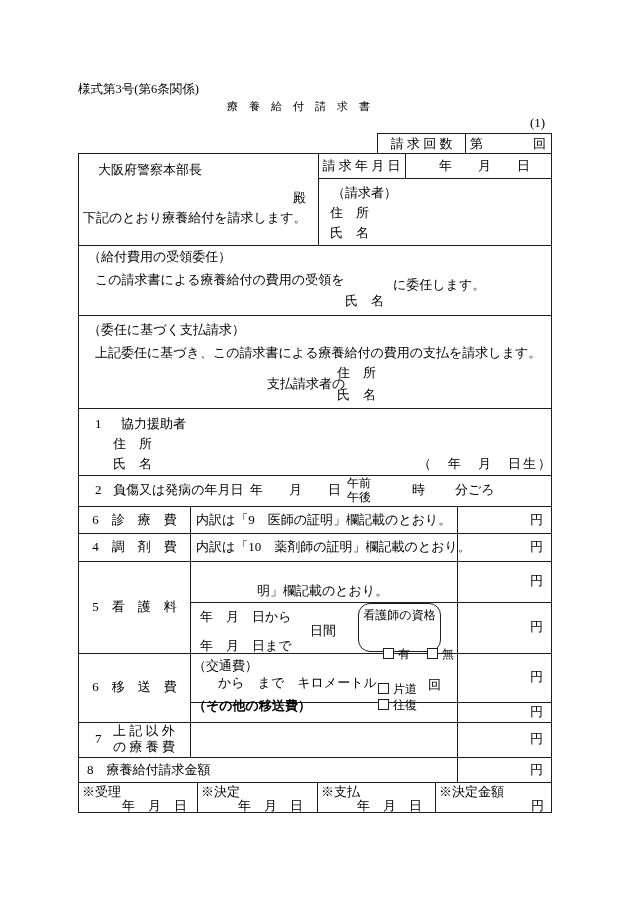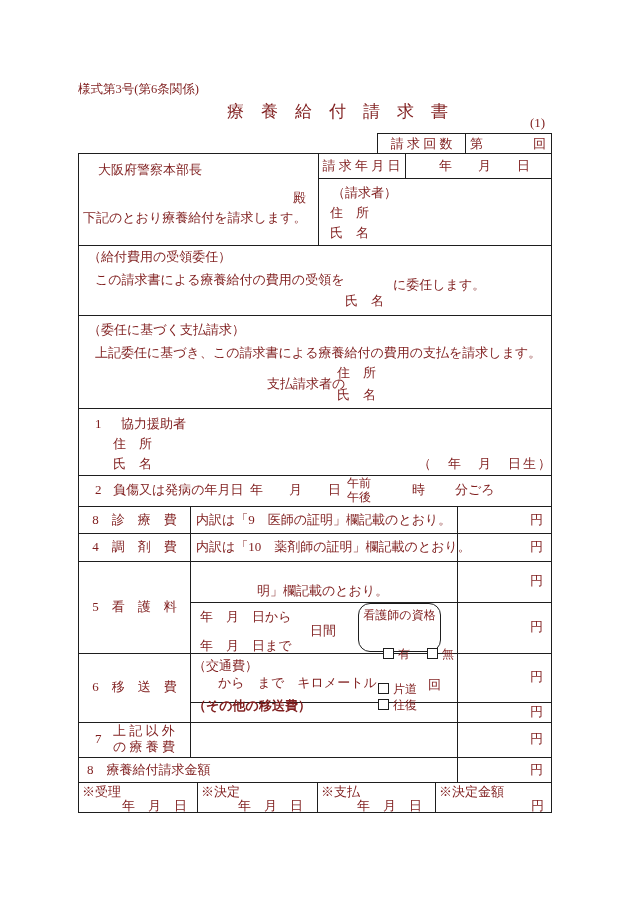--- a/index.html
+++ b/index.html
@@ -1,18 +1,18 @@
 <!DOCTYPE html>
 <html><head>
 <meta charset="utf-8">
 <style>
   html,body { margin:0; padding:0; background:#ffffff; }
   .sheet {
     position:relative; width:630px; height:903px; background:#ffffff;
-    font-family:"Liberation Serif","DejaVu Serif",serif; color:#7f1d1d;
+    font-family:"Liberation Serif","DejaVu Serif",serif; color:#000000;
     overflow:hidden;
   }
   .t  { position:absolute; font-size:13px; line-height:14px; white-space:pre; }
   .ts { font-size:12px; line-height:13px; }
   .hl { position:absolute; height:1px; background:#1e1e1e; }
   .vl { position:absolute; width:1px; background:#1e1e1e; }
   .box  { position:absolute; border:1.5px solid #1e1e1e; box-sizing:border-box; }
   .box1 { position:absolute; border:1px solid #1e1e1e; box-sizing:border-box; }
   .r { text-align:right; }
   .c { text-align:center; }
@@ -20,21 +20,21 @@
         vertical-align:-1px; margin-right:4px; background:#fff; }
   .round { position:absolute; border:1px solid #1e1e1e; border-radius:12px;
            box-sizing:border-box; }
 </style>
 </head>
 <body>
 
 <div class="sheet">
 
   <div class="t" style="left:78px; top:82px; font-size:12.5px;">様式第3号(第6条関係)</div>
-  <div class="t" style="left:227px; top:105px; font-size:17px;">療　養　給　付　請　求　書</div>
+  <div class="t" style="left:227px; top:99px; font-size:11px;">療　養　給　付　請　求　書</div>
   <div class="t" style="left:530px; top:116px;">(1)</div>
 
   <div class="box1" style="left:377px; top:133px; width:175px; height:21px;"></div>
   <div class="vl" style="left:465px; top:134px; height:19px;"></div>
   <div class="t c" style="left:378px; top:137px; width:87px;">請 求 回 数</div>
   <div class="t" style="left:470px; top:137px;">第</div>
   <div class="t r" style="left:465px; top:137px; width:81px;">回</div>
 
   <div class="box" style="left:78px; top:153px; width:474px; height:660px;"></div>
 
@@ -90,21 +90,21 @@
   <div class="t" style="left:418px; top:457px; letter-spacing:2px;">（　年　月　日生）</div>
 
   <div class="t" style="left:95px; top:483px;">2</div>
   <div class="t" style="left:113px; top:483px;">負傷又は発病の年月日</div>
   <div class="t" style="left:250px; top:483px;">年　　月　　日</div>
   <div class="t ts" style="left:347px; top:477px;">午前</div>
   <div class="t ts" style="left:347px; top:491px;">午後</div>
   <div class="t" style="left:412px; top:483px;">時</div>
   <div class="t" style="left:455px; top:483px;">分ごろ</div>
 
-  <div class="t c" style="left:79px; top:513px; width:111px;">8　診　療　費</div>
+  <div class="t c" style="left:79px; top:513px; width:111px;">6　診　療　費</div>
   <div class="t" style="left:196px; top:513px;">内訳は「9　医師の証明」欄記載のとおり。</div>
   <div class="t r" style="left:458px; top:513px; width:93px; padding-right:8px; box-sizing:border-box;">円</div>
 
   <div class="t c" style="left:79px; top:540px; width:111px;">4　調　剤　費</div>
   <div class="t" style="left:196px; top:540px;">内訳は「10　薬剤師の証明」欄記載のとおり。</div>
   <div class="t r" style="left:458px; top:540px; width:93px; padding-right:8px; box-sizing:border-box;">円</div>
 
   <div class="t c" style="left:79px; top:600px; width:111px;">5　看　護　料</div>
   <div class="t" style="left:257px; top:584px;">明」欄記載のとおり。</div>
   <div class="t r" style="left:458px; top:574px; width:93px; padding-right:8px; box-sizing:border-box;">円</div>

